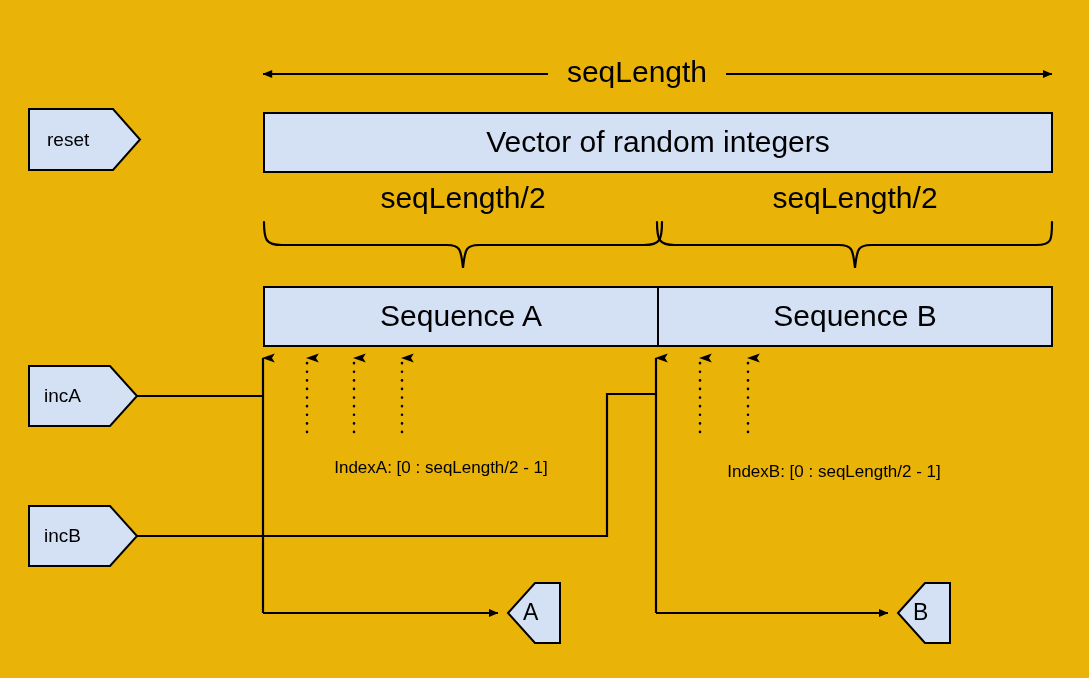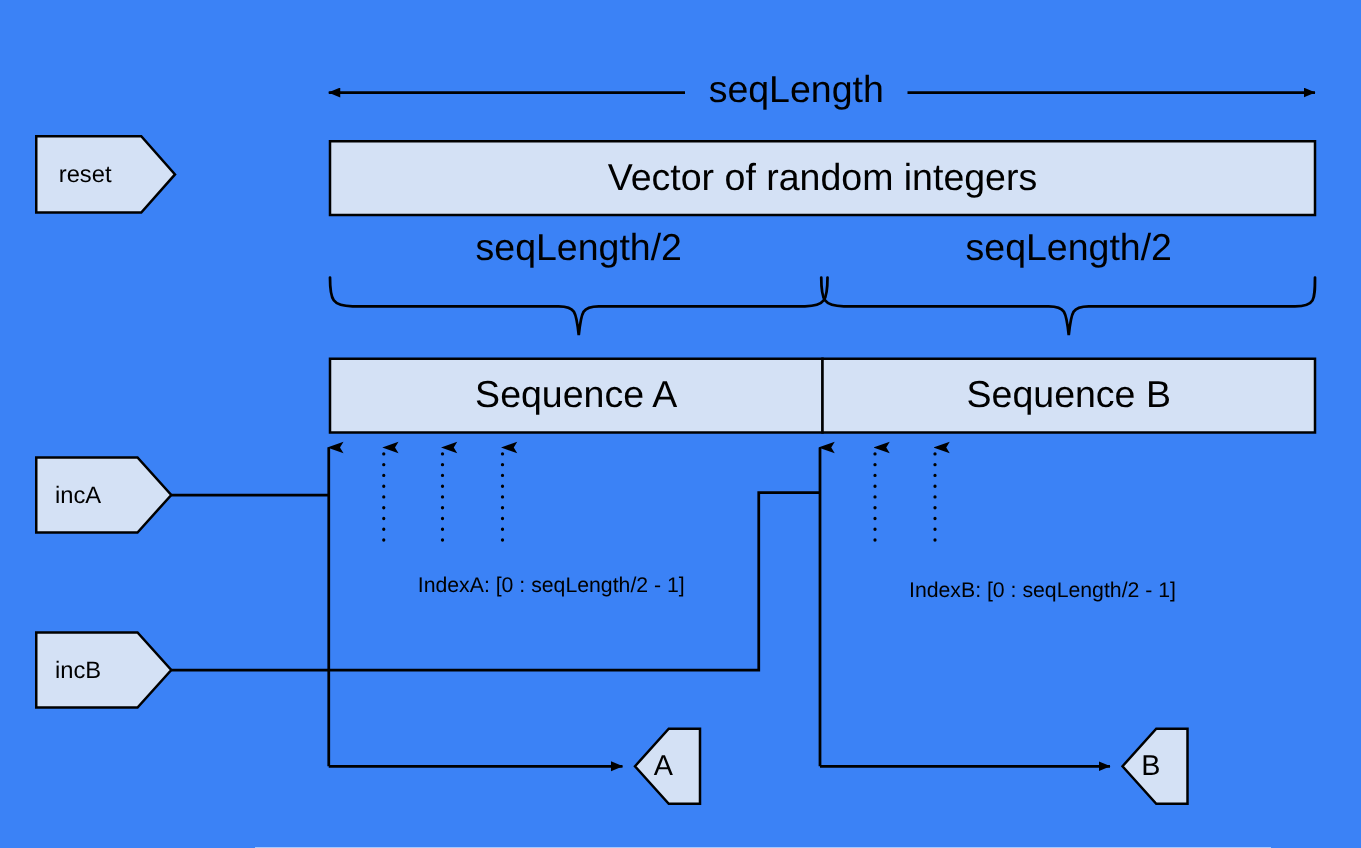--- a/index.html
+++ b/index.html
@@ -8,21 +8,21 @@
     padding: 0;
     background: #ffffff;
   }
   body {
     font-family: "Liberation Sans", sans-serif;
   }
   #canvas {
     position: relative;
     width: 1089px;
     height: 678px;
-    background: #3b82f6;
+    background: #eab308;
     overflow: hidden;
     text-decoration: underline;
   }
   #diagram-svg {
     position: absolute;
     left: 0;
     top: 0;
     width: 1089px;
     height: 678px;
   }

